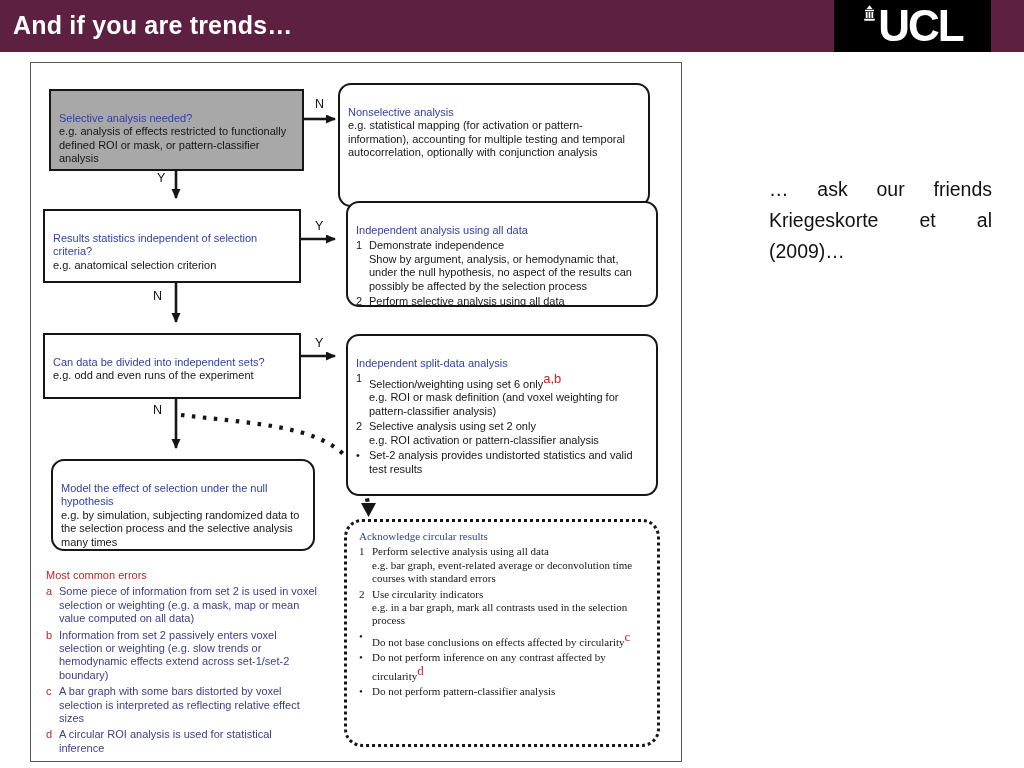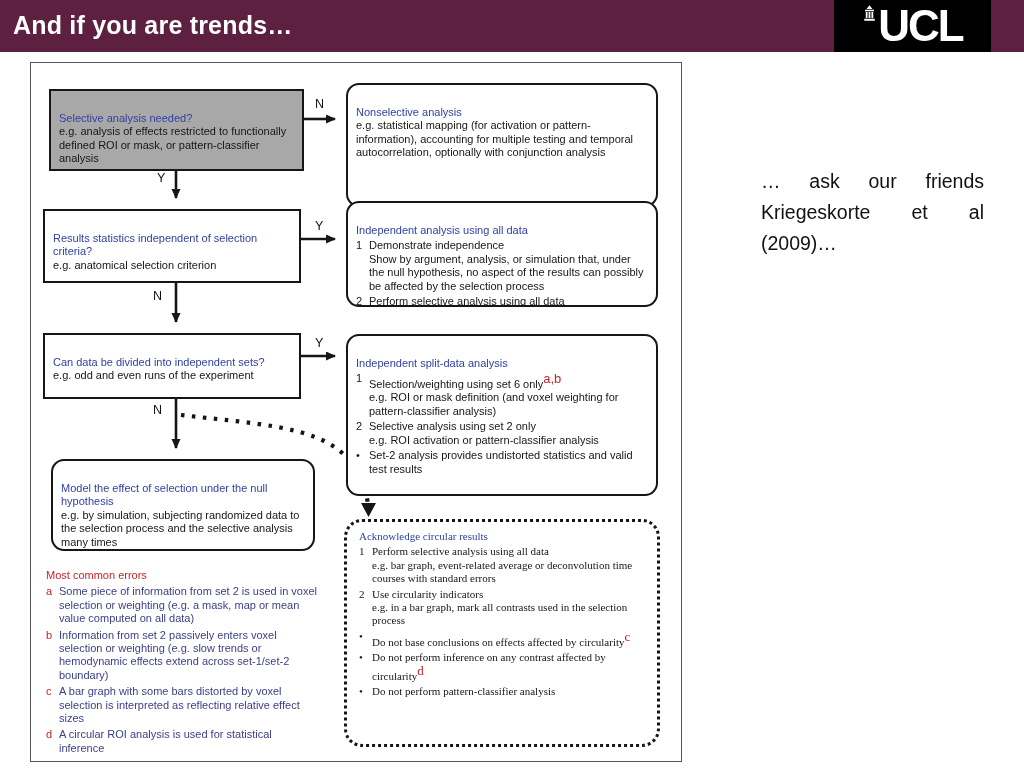--- a/index.html
+++ b/index.html
@@ -27,21 +27,21 @@
   .txt{flex:1 1 auto;}
   .sub{margin-left:13px;}
   sup.red,.red{color:#c8232c;}
   sup.red{font-size:13px;}
   .yn{position:absolute;font-size:12.5px;color:#111;}
   .errors{position:absolute;left:15px;top:506px;width:272px;font-size:11px;line-height:13.4px;color:#3b3f86;}
   .errors .etitle{color:#c8232c;margin-bottom:2px;}
   .errors .marker{color:#c8232c;}
   .errors .row{margin-top:3px;}
   
-  .side-note{position:absolute;left:757px;top:162px;width:223px;margin:4px;
+  .side-note{position:absolute;left:757px;top:162px;width:223px;margin:12px;
              font-size:19.5px;line-height:31px;color:#111;text-align:justify;}
 </style>
 </head>
 <body>
 
 <div class="titlebar">
   <h1 class="slide-title">And if you are trends…</h1>
   <div class="ucl-logo">
     <svg class="ucl-dome" viewBox="0 0 20 22">
       <path fill="#ffffff" d="M10 0 L14 5 H6 Z M4 6 h12 v2 H4 Z M5 9 h2.4 v8 H5 Z M8.8 9 h2.4 v8 H8.8 Z M12.6 9 h2.4 v8 h-2.4 Z M3 18 h14 v2.5 H3 Z"></path>
@@ -73,37 +73,37 @@
   <span class="yn" style="left:284px;top:156px">Y</span>
   <span class="yn" style="left:122px;top:226px">N</span>
   <span class="yn" style="left:284px;top:273px">Y</span>
   <span class="yn" style="left:122px;top:340px">N</span>
 
   <div class="fbox gray" style="left:18px;top:26px;width:255px;height:82px">
     <div class="btitle">Selective analysis needed?</div>
     <div>e.g. analysis of effects restricted to functionally defined ROI or mask, or pattern-classifier analysis</div>
   </div>
 
-  <div class="fbox rounded" style="left:315px;top:20px;width:312px;height:124px">
+  <div class="fbox rounded" style="left:307px;top:20px;width:312px;height:124px">
     <div class="btitle">Nonselective analysis</div>
     <div>e.g. statistical mapping (for activation or pattern-information), accounting for multiple testing and temporal autocorrelation, optionally with conjunction analysis</div>
   </div>
 
   <div class="fbox" style="left:12px;top:146px;width:258px;height:74px">
     <div class="btitle">Results statistics independent of selection criteria?</div>
     <div>e.g. anatomical selection criterion</div>
   </div>
 
   <div class="fbox rounded" style="left:315px;top:138px;width:312px;height:106px">
     <div class="btitle">Independent analysis using all data</div>
     <div class="row">
       <span class="marker">1</span>
       <span class="txt">Demonstrate independence</span>
     </div>
-    <div class="sub">Show by argument, analysis, or simulation that, under the null hypothesis, no aspect of the results can possibly be affected by the selection process</div>
+    <div class="sub">Show by argument, analysis, or hemodynamic that, under the null hypothesis, no aspect of the results can possibly be affected by the selection process</div>
     <div class="row">
       <span class="marker">2</span>
       <span class="txt">Perform selective analysis using all data</span>
     </div>
   </div>
 
   <div class="fbox" style="left:12px;top:270px;width:258px;height:66px">
     <div class="btitle">Can data be divided into independent sets?</div>
     <div>e.g. odd and even runs of the experiment</div>
   </div>

